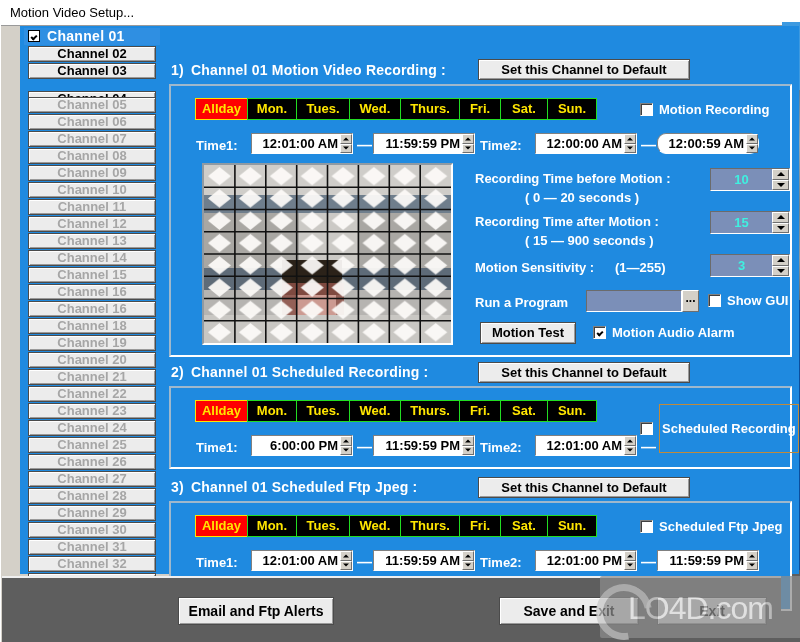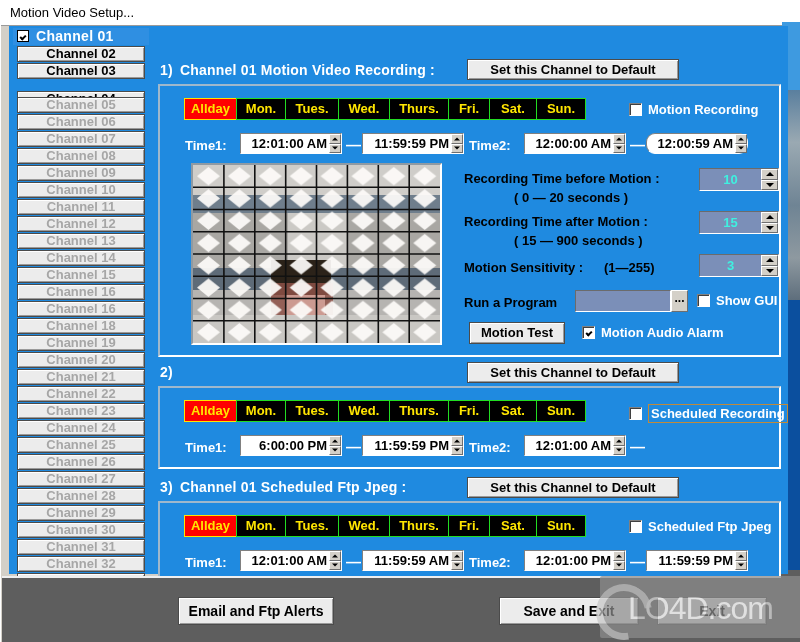--- a/index.html
+++ b/index.html
@@ -14,21 +14,21 @@
   .titlebar .t{position:absolute;left:9px;top:4px;font-size:13px;color:#000;white-space:nowrap;}
   .bgstrip{position:absolute;left:781px;top:0;width:19px;height:642px;background:#7a7a7a;}
   .bgstrip .w1{position:absolute;left:0;top:0;width:19px;height:22px;background:#ffffff;}
   .bgstrip .w2{position:absolute;left:0;top:22px;width:19px;height:68px;background:#3e9ae0;}
   .bgstrip .w3{position:absolute;left:0;top:90px;width:19px;height:210px;
       background:linear-gradient(180deg,#5a7f9e 0%,#9aa9b2 25%,#6f8494 55%,#8e99a0 80%,#5e6e7c 100%);}
   .bgstrip .w4{position:absolute;left:0;top:300px;width:19px;height:270px;background:#0b4f9e;}
   .bgstrip .w5{position:absolute;left:0;top:570px;width:19px;height:72px;background:#5e5e5e;}
 
   
-  .blue{position:absolute;left:8px;top:25px;width:779px;height:548px;background:#1f8ae0;}
+  .blue{position:absolute;left:19px;top:25px;width:779px;height:548px;background:#1f8ae0;}
   .leftbar{position:absolute;left:0;top:0;width:144px;height:548px;background:#1f8ae0;}
 
   
   .chsel{position:absolute;left:4px;top:2px;width:136px;height:17px;background:#2f8fe2;}
   .chsel .cb{position:absolute;left:4px;top:2px;width:12px;height:12px;background:#fff;
              border:1px solid #000;box-sizing:border-box;}
   .chsel .cb:after{content:"";position:absolute;left:2px;top:4px;width:4px;height:2px;
              border-left:2px solid #000;border-bottom:2px solid #000;transform:rotate(-45deg);}
   .chsel .lbl{position:absolute;left:23px;top:0px;font-size:14px;font-weight:bold;color:#ffffff;
              letter-spacing:.3px;}
@@ -74,36 +74,36 @@
   .dash{position:absolute;font-size:15px;font-weight:bold;color:#ffffff;}
 
   
   .ck{position:absolute;display:flex;align-items:center;white-space:nowrap;cursor:default;}
   .ck .bx{width:13px;height:13px;background:#ffffff;box-sizing:border-box;
           border:1px solid;border-color:#808080 #ffffff #ffffff #808080;
           box-shadow:inset 1px 1px 0 #404040;position:relative;flex:none;}
   .ck.on .bx:after{content:"";position:absolute;left:3px;top:4px;width:4px;height:2px;
           border-left:2px solid #000;border-bottom:2px solid #000;transform:rotate(-45deg);}
   .ck .cl{font-size:13px;font-weight:bold;color:#ffffff;margin-left:6px;}
-  .ck.boxed .cl{border:1px solid #c08a3a;padding:1px 2px;}
+  .ck.boxed .cl{border:1px solid #c08a3a;padding:16px 2px;}
 
   
   .num{position:absolute;height:23px;display:flex;
        border:1px solid;border-color:#6b6b6b #ffffff #ffffff #6b6b6b;box-sizing:border-box;}
   .num .v{flex:1;background:#7b8fb8;color:#3ff0e0;font-size:13px;font-weight:bold;
           text-align:center;line-height:21px;}
   .num .sp{width:17px;display:flex;flex-direction:column;}
   .num .sp div{flex:1;background:#d4d0c8;border:1px solid;
           border-color:#ffffff #6e6e6e #6e6e6e #ffffff;box-sizing:border-box;position:relative;}
   .num .sp div:before{content:"";position:absolute;left:50%;top:50%;transform:translate(-50%,-50%);
           border-left:4px solid transparent;border-right:4px solid transparent;}
   .num .sp div.up:before{border-bottom:4px solid #000;}
   .num .sp div.dn:before{border-top:4px solid #000;}
 
-  .lab{position:absolute;font-size:13px;font-weight:bold;color:#000000;white-space:nowrap;}
+  .lab{position:absolute;font-size:13px;font-weight:bold;color:#ffffff;white-space:nowrap;}
 
   
   .progfield{position:absolute;height:22px;background:#7b8fb8;
              border:1px solid;border-color:#6b6b6b #ffffff #ffffff #6b6b6b;box-sizing:border-box;}
   .dotbtn{position:absolute;width:17px;height:22px;background:#d4d0c8;
           border:1px solid;border-color:#ffffff #6e6e6e #6e6e6e #ffffff;box-sizing:border-box;
           font-size:12px;font-weight:bold;color:#000;text-align:center;line-height:14px;cursor:default;}
   .mtbtn{position:absolute;height:22px;background:#ececec;border:1px solid #4b4b4b;
          box-sizing:border-box;box-shadow:inset 1px 1px 0 #ffffff, inset -1px -1px 0 #9a9a9a;
          font-size:13px;font-weight:bold;color:#000;text-align:center;line-height:20px;cursor:default;}
@@ -320,20 +320,21 @@
                 <line x1="0" y1="89" x2="247" y2="89"></line>
               <line x1="0" y1="111.3" x2="247" y2="111.3"></line>
                 <line x1="0" y1="133.5" x2="247" y2="133.5"></line>
               <line x1="0" y1="155.8" x2="247" y2="155.8"></line>
             </g>
           </svg>
         </div>
       </div>
 
       <div class="sectitle" style="left:151px;top:338px;">2)</div>
+      <div class="sectitle" style="left:171px;top:338px;">Channel 01 Scheduled Recording :</div>
       <div class="defbtn" style="left:458px;top:336px;width:212px;">Set this Channel to Default</div>
 
       <div class="group" style="left:149px;top:360px;width:623px;height:83px;">
         <div class="daybar" id="days2" style="left:24px;top:12px;">
             <div class="day allday" style="width: 53px;">Allday</div>
             <div class="day" style="width: 50px;">Mon.</div>
             <div class="day" style="width: 54px;">Tues.</div>
             <div class="day" style="width: 52px;">Wed.</div>
             <div class="day" style="width: 60px;">Thurs.</div>
             <div class="day" style="width: 42px;">Fri.</div>

